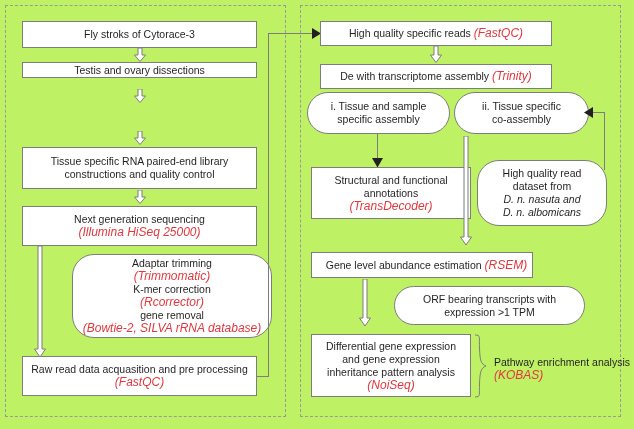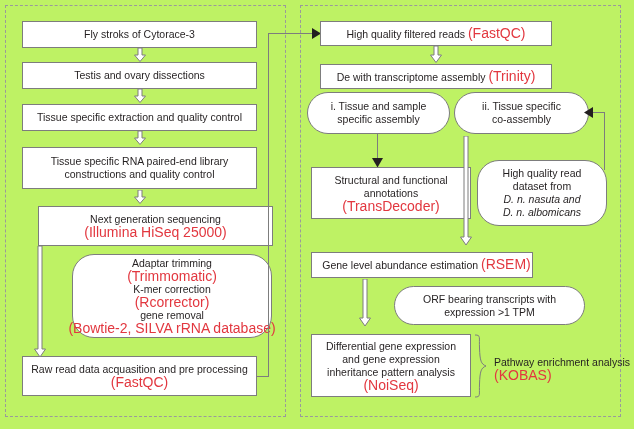--- a/index.html
+++ b/index.html
@@ -33,21 +33,22 @@
     text-align:center;
     color:#231f20;
     font-size:10.5px;
     line-height:13px;
     padding:1px 3px;
   }
   .node.rect{border-radius:0;}
   .node.round{border-radius:22px;}
   .tool{
     color:#e2373f;
-    font-size:14px;
+    font-style:italic;
+    font-size:12px;
     line-height:13px;
     white-space:nowrap;
   }
   .tool.inline{display:inline;}
   .ital{font-style:italic;}
   .lbl{white-space:nowrap;}
   
   .freetext{
     position:absolute;
     color:#231f20;
@@ -76,34 +77,31 @@
 
 <div id="canvas">
 
   <div class="panel" style="left:5px;top:5px;width:281px;height:412px;"></div>
   <div class="panel" style="left:300px;top:5px;width:321px;height:412px;"></div>
 
   <div class="node rect" style="left:22px;top:21px;width:235px;height:27px;">
     <span class="lbl">Fly stroks of Cytorace-3</span>
   </div>
 
-  <div class="node rect" style="left:22px;top:62px;width:235px;height:27px;">
+  <div class="node rect" style="left:22px;top:62px;width:235px;height:16px;">
     <span class="lbl">Testis and ovary dissections</span>
   </div>
 
-  <div class="node rect" style="left:22px;top:104px;width:235px;height:27px;">
-    <span class="lbl">Tissue specific extraction and quality control</span>
-  </div>
 
   <div class="node rect" style="left:22px;top:147px;width:235px;height:42px;">
     <span class="lbl">Tissue specific RNA paired-end library</span>
     <span class="lbl">constructions and quality control</span>
   </div>
 
-  <div class="node rect" style="left:38px;top:206px;width:235px;height:40px;text-align:center;">
+  <div class="node rect" style="left:22px;top:206px;width:235px;height:40px;text-align:center;">
     <span class="lbl">Next generation sequencing</span>
     <span class="tool">(Illumina HiSeq 25000)</span>
   </div>
 
   <div class="node round" style="left:72px;top:254px;width:200px;height:84px;">
     <span class="lbl">Adaptar trimming</span>
     <span class="tool">(Trimmomatic)</span>
     <span class="lbl">K-mer correction</span>
     <span class="tool">(Rcorrector)</span>
     <span class="lbl">gene removal</span>
@@ -145,21 +143,21 @@
   <div class="seg h" style="left:257px;top:376px;width:12px;"></div>
   <div class="seg v" style="left:268px;top:33px;height:344px;"></div>
   <div class="seg h" style="left:268px;top:33px;width:48px;"></div>
   <div class="sarrow" style="left:312px;top:28px;">
     <svg width="10" height="11" viewBox="0 0 10 11">
         <path d="M0 0 L9 5.5 L0 11 Z" fill="#231f20"></path>
       </svg>
   </div>
 
   <div class="node rect" style="left:320px;top:21px;width:232px;height:25px;">
-    <span class="lbl"><span>High quality filtered reads </span><span class="tool inline">(FastQC)</span></span>
+    <span class="lbl"><span>High quality specific reads </span><span class="tool inline">(FastQC)</span></span>
   </div>
 
   <div class="node rect" style="left:320px;top:64px;width:232px;height:25px;">
     <span class="lbl"><span>De with transcriptome assembly </span><span class="tool inline">(Trinity)</span></span>
   </div>
 
   <div class="harrow" style="left:429px;top:46px;">
     <svg width="14" height="17" viewBox="0 0 14 17">
         <path d="M5 0 H9 V9 H12.5 L7 16.5 L1.5 9 H5 Z" fill="#ffffff" stroke="#7d7d7d" stroke-width="1"></path>
       </svg>

